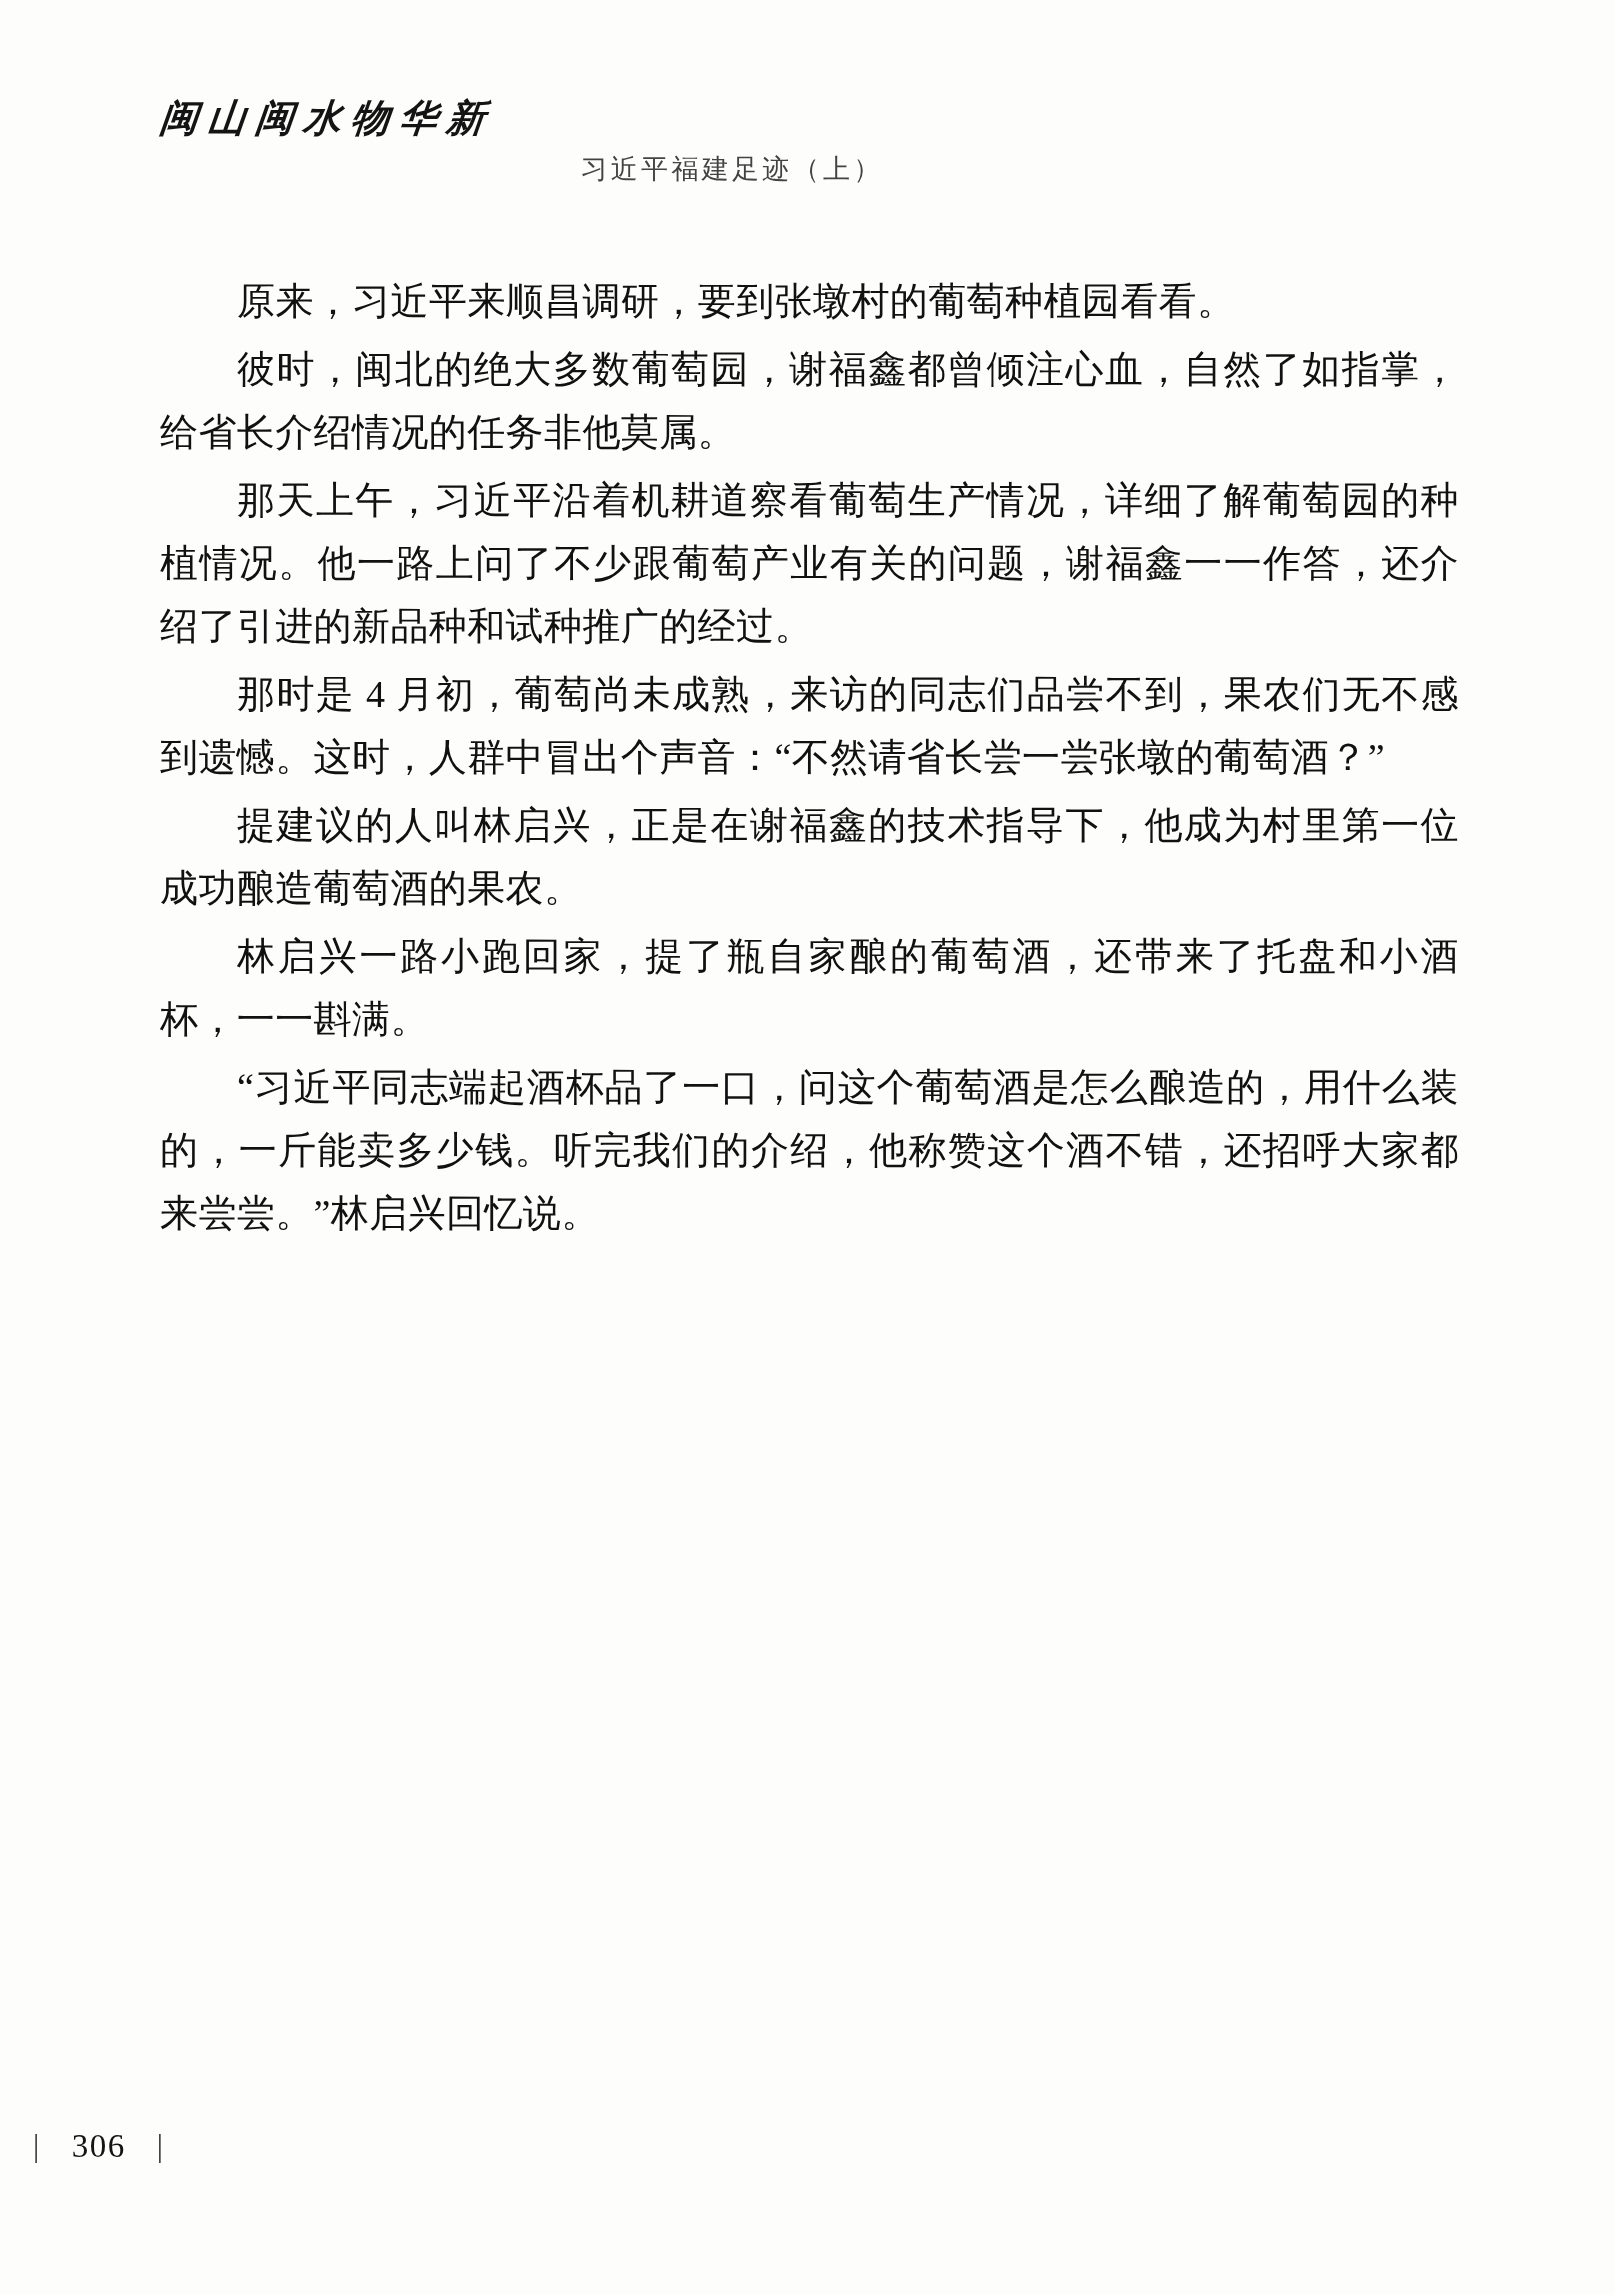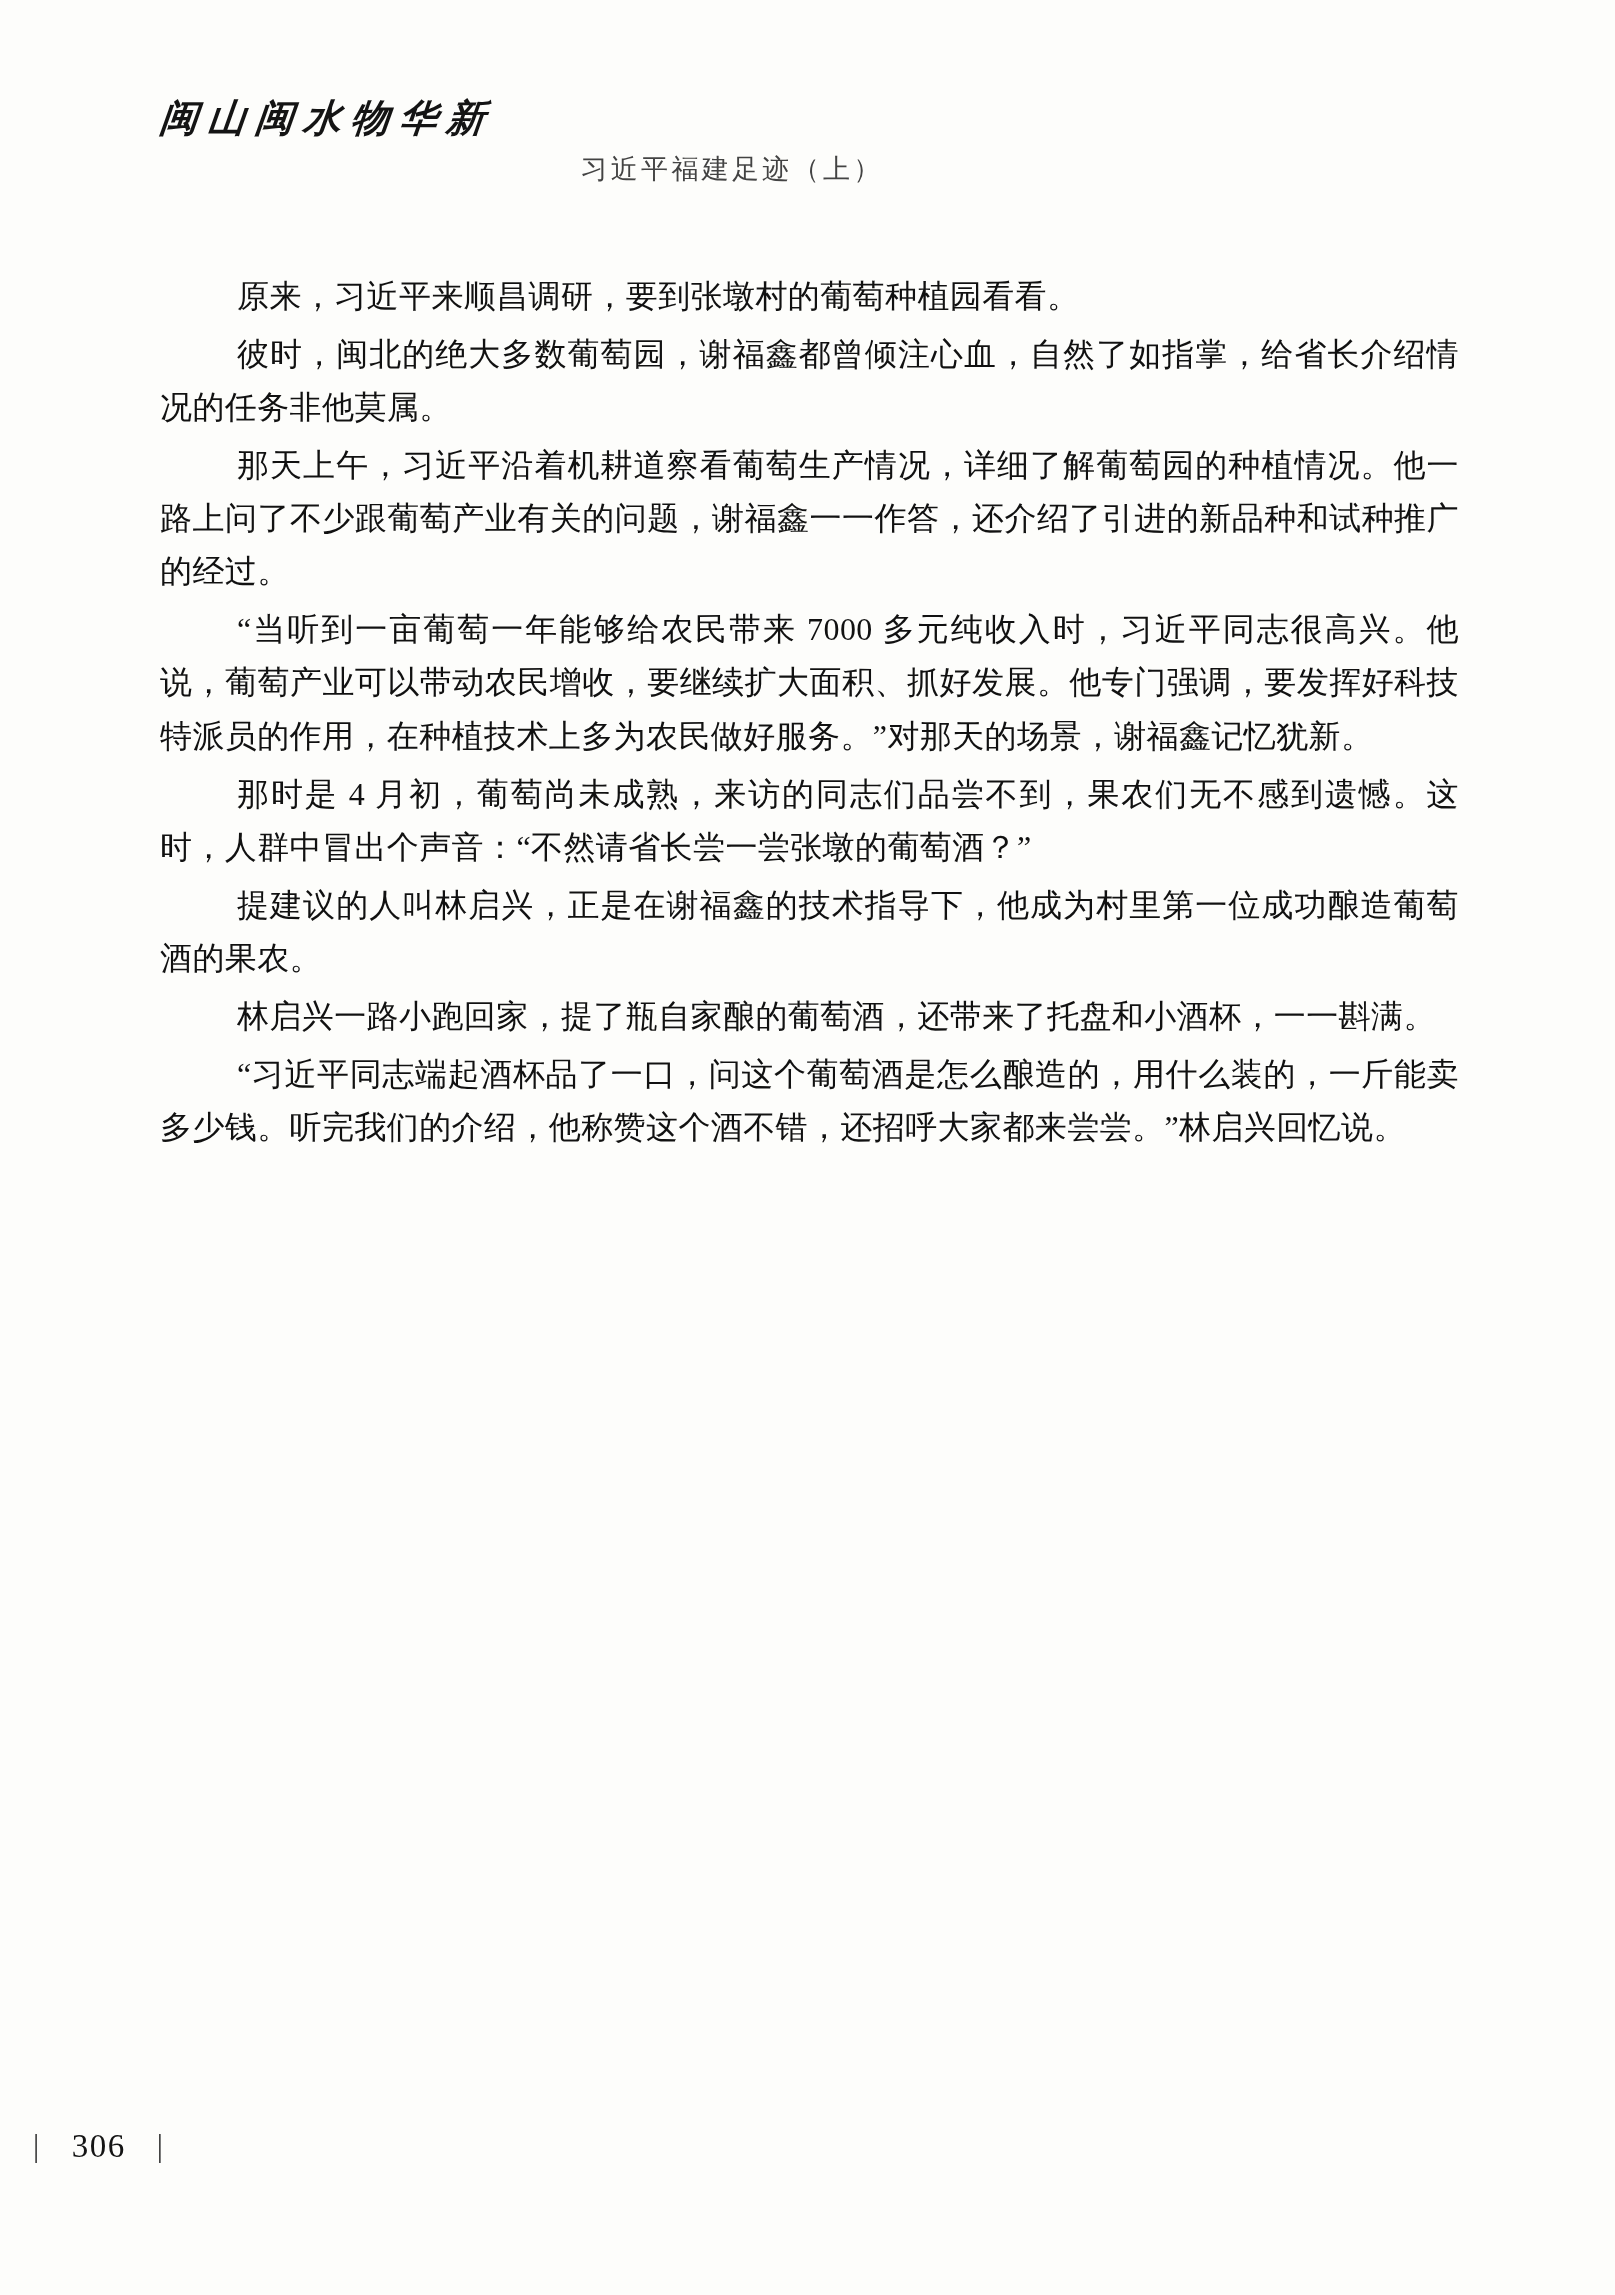--- a/index.html
+++ b/index.html
@@ -46,21 +46,21 @@
     text-align: center;
   }
   .content {
     position: absolute;
     left: 160px;
     top: 270px;
     width: 1299px;
   }
   p.para {
     margin: 0 0 4.9px 0;
-    font-size: 32px;
+    font-size: 38px;
     line-height: 1.66;
     text-indent: 77px;
     text-align: justify;
     text-justify: inter-ideograph;
     letter-spacing: 0.4px;
     color: #111111;
   }
   .footer {
     position: absolute;
     left: 0;
@@ -92,21 +92,20 @@
 
   <div class="header">
     <div class="header-title">闽山闽水物华新</div>
     <div class="header-sub">习近平福建足迹（上）</div>
   </div>
 
   <div class="content">
     <p class="para">原来，习近平来顺昌调研，要到张墩村的葡萄种植园看看。</p>
     <p class="para">彼时，闽北的绝大多数葡萄园，谢福鑫都曾倾注心血，自然了如指掌，给省长介绍情况的任务非他莫属。</p>
     <p class="para">那天上午，习近平沿着机耕道察看葡萄生产情况，详细了解葡萄园的种植情况。他一路上问了不少跟葡萄产业有关的问题，谢福鑫一一作答，还介绍了引进的新品种和试种推广的经过。</p>
-    <p class="para">“当听到一亩葡萄一年能够给农民带来 7000 多元纯收入时，习近平同志很高兴。他说，葡萄产业可以带动农民增收，要继续扩大面积、抓好发展。他专门强调，要发挥好科技特派员的作用，在种植技术上多为农民做好服务。”对那天的场景，谢福鑫记忆犹新。</p>
     <p class="para">那时是 4 月初，葡萄尚未成熟，来访的同志们品尝不到，果农们无不感到遗憾。这时，人群中冒出个声音：“不然请省长尝一尝张墩的葡萄酒？”</p>
     <p class="para">提建议的人叫林启兴，正是在谢福鑫的技术指导下，他成为村里第一位成功酿造葡萄酒的果农。</p>
     <p class="para">林启兴一路小跑回家，提了瓶自家酿的葡萄酒，还带来了托盘和小酒杯，一一斟满。</p>
     <p class="para">“习近平同志端起酒杯品了一口，问这个葡萄酒是怎么酿造的，用什么装的，一斤能卖多少钱。听完我们的介绍，他称赞这个酒不错，还招呼大家都来尝尝。”林启兴回忆说。</p>
   </div>
 
   <div class="footer">
     <span class="bar">|</span>
     <span class="pageno">306</span>
     <span class="bar">|</span>

